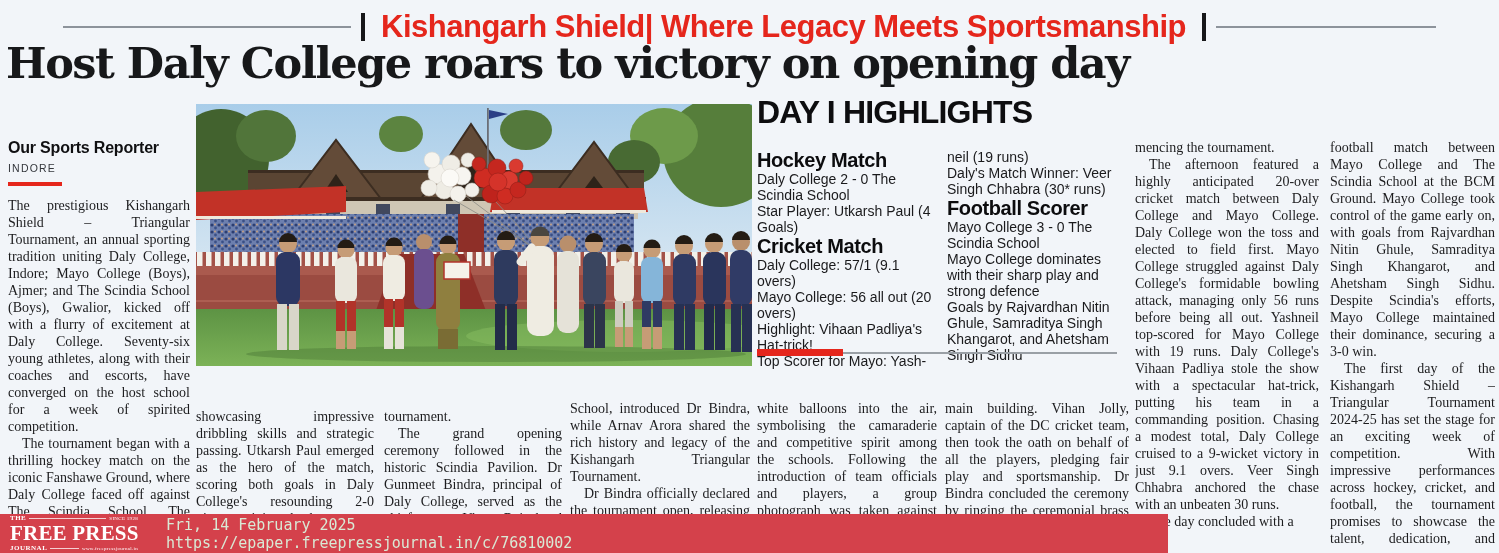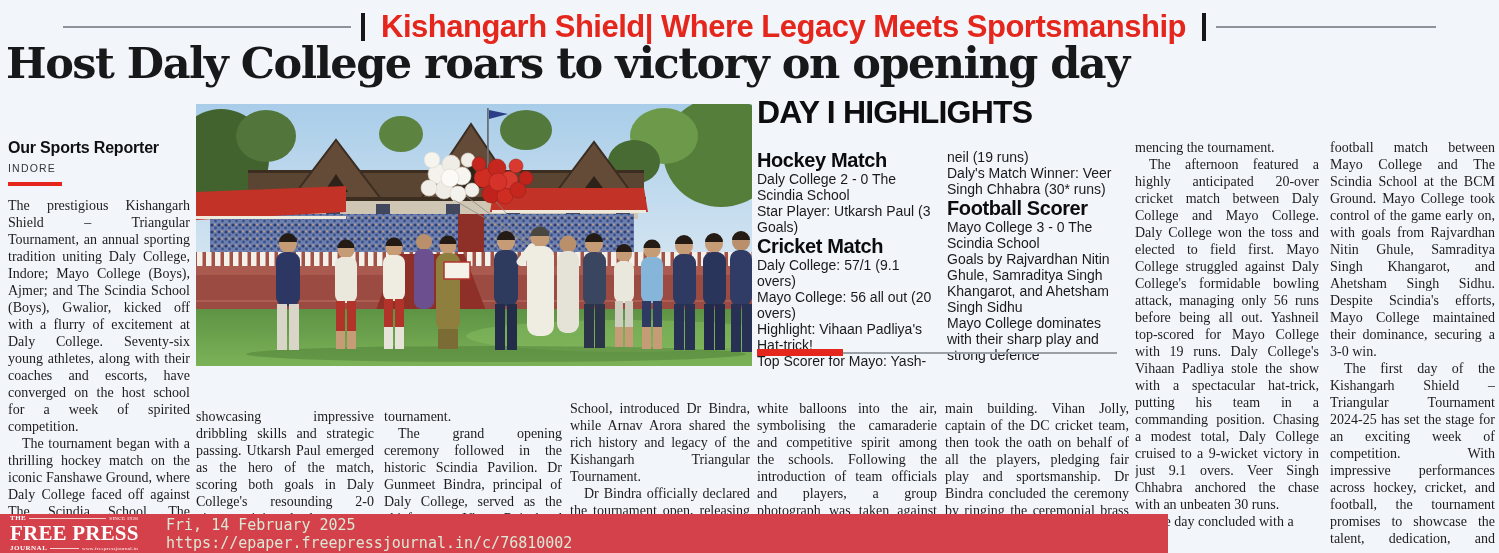--- a/index.html
+++ b/index.html
@@ -368,34 +368,34 @@
       <p>School, introduced Dr Bindra, while Arnav Arora shared the rich history and legacy of the Kishangarh Triangular Tournament.</p>
       <p class="indent">Dr Bindra officially declared the tournament open, releasing red and</p>
     </section>
 
   <aside class="highlights">
     <h2 class="hl-title">DAY I HIGHLIGHTS</h2>
     <div class="hl-cols">
       <div class="hl-col">
           <p class="hl-head">Hockey Match</p>
           <p>Daly College 2 - 0 The Scindia School</p>
-          <p>Star Player: Utkarsh Paul (3 Goals)</p>
+          <p>Star Player: Utkarsh Paul (4 Goals)</p>
           <p class="hl-head">Cricket Match</p>
           <p>Daly College: 57/1 (9.1 overs)</p>
           <p>Mayo College: 56 all out (20 overs)</p>
           <p>Highlight: Vihaan Padliya's Hat-trick!</p>
           <p>Top Scorer for Mayo: Yash-</p>
         </div>
       <div class="hl-col">
           <p>neil (19 runs)</p>
           <p>Daly's Match Winner: Veer Singh Chhabra (30* runs)</p>
           <p class="hl-head">Football Scorer</p>
           <p>Mayo College 3 - 0 The Scindia School</p>
+          <p>Mayo College dominates with their sharp play and strong defence</p>
           <p>Goals by Rajvardhan Nitin Ghule, Samraditya Singh Khangarot, and Ahetsham Singh Sidhu</p>
-          <p>Mayo College dominates with their sharp play and strong defence</p>
         </div>
     </div>
   </aside>
   <div class="hl-divider"></div>
   <div class="hl-divider-red"></div>
 
   <section class="col col5a">
       <p>white balloons into the air, symbolising the camaraderie and competitive spirit among the schools. Following the introduction of team officials and players, a group photograph was taken against the backdrop of Daly College's majestic</p>
     </section>
   <section class="col col5b">

